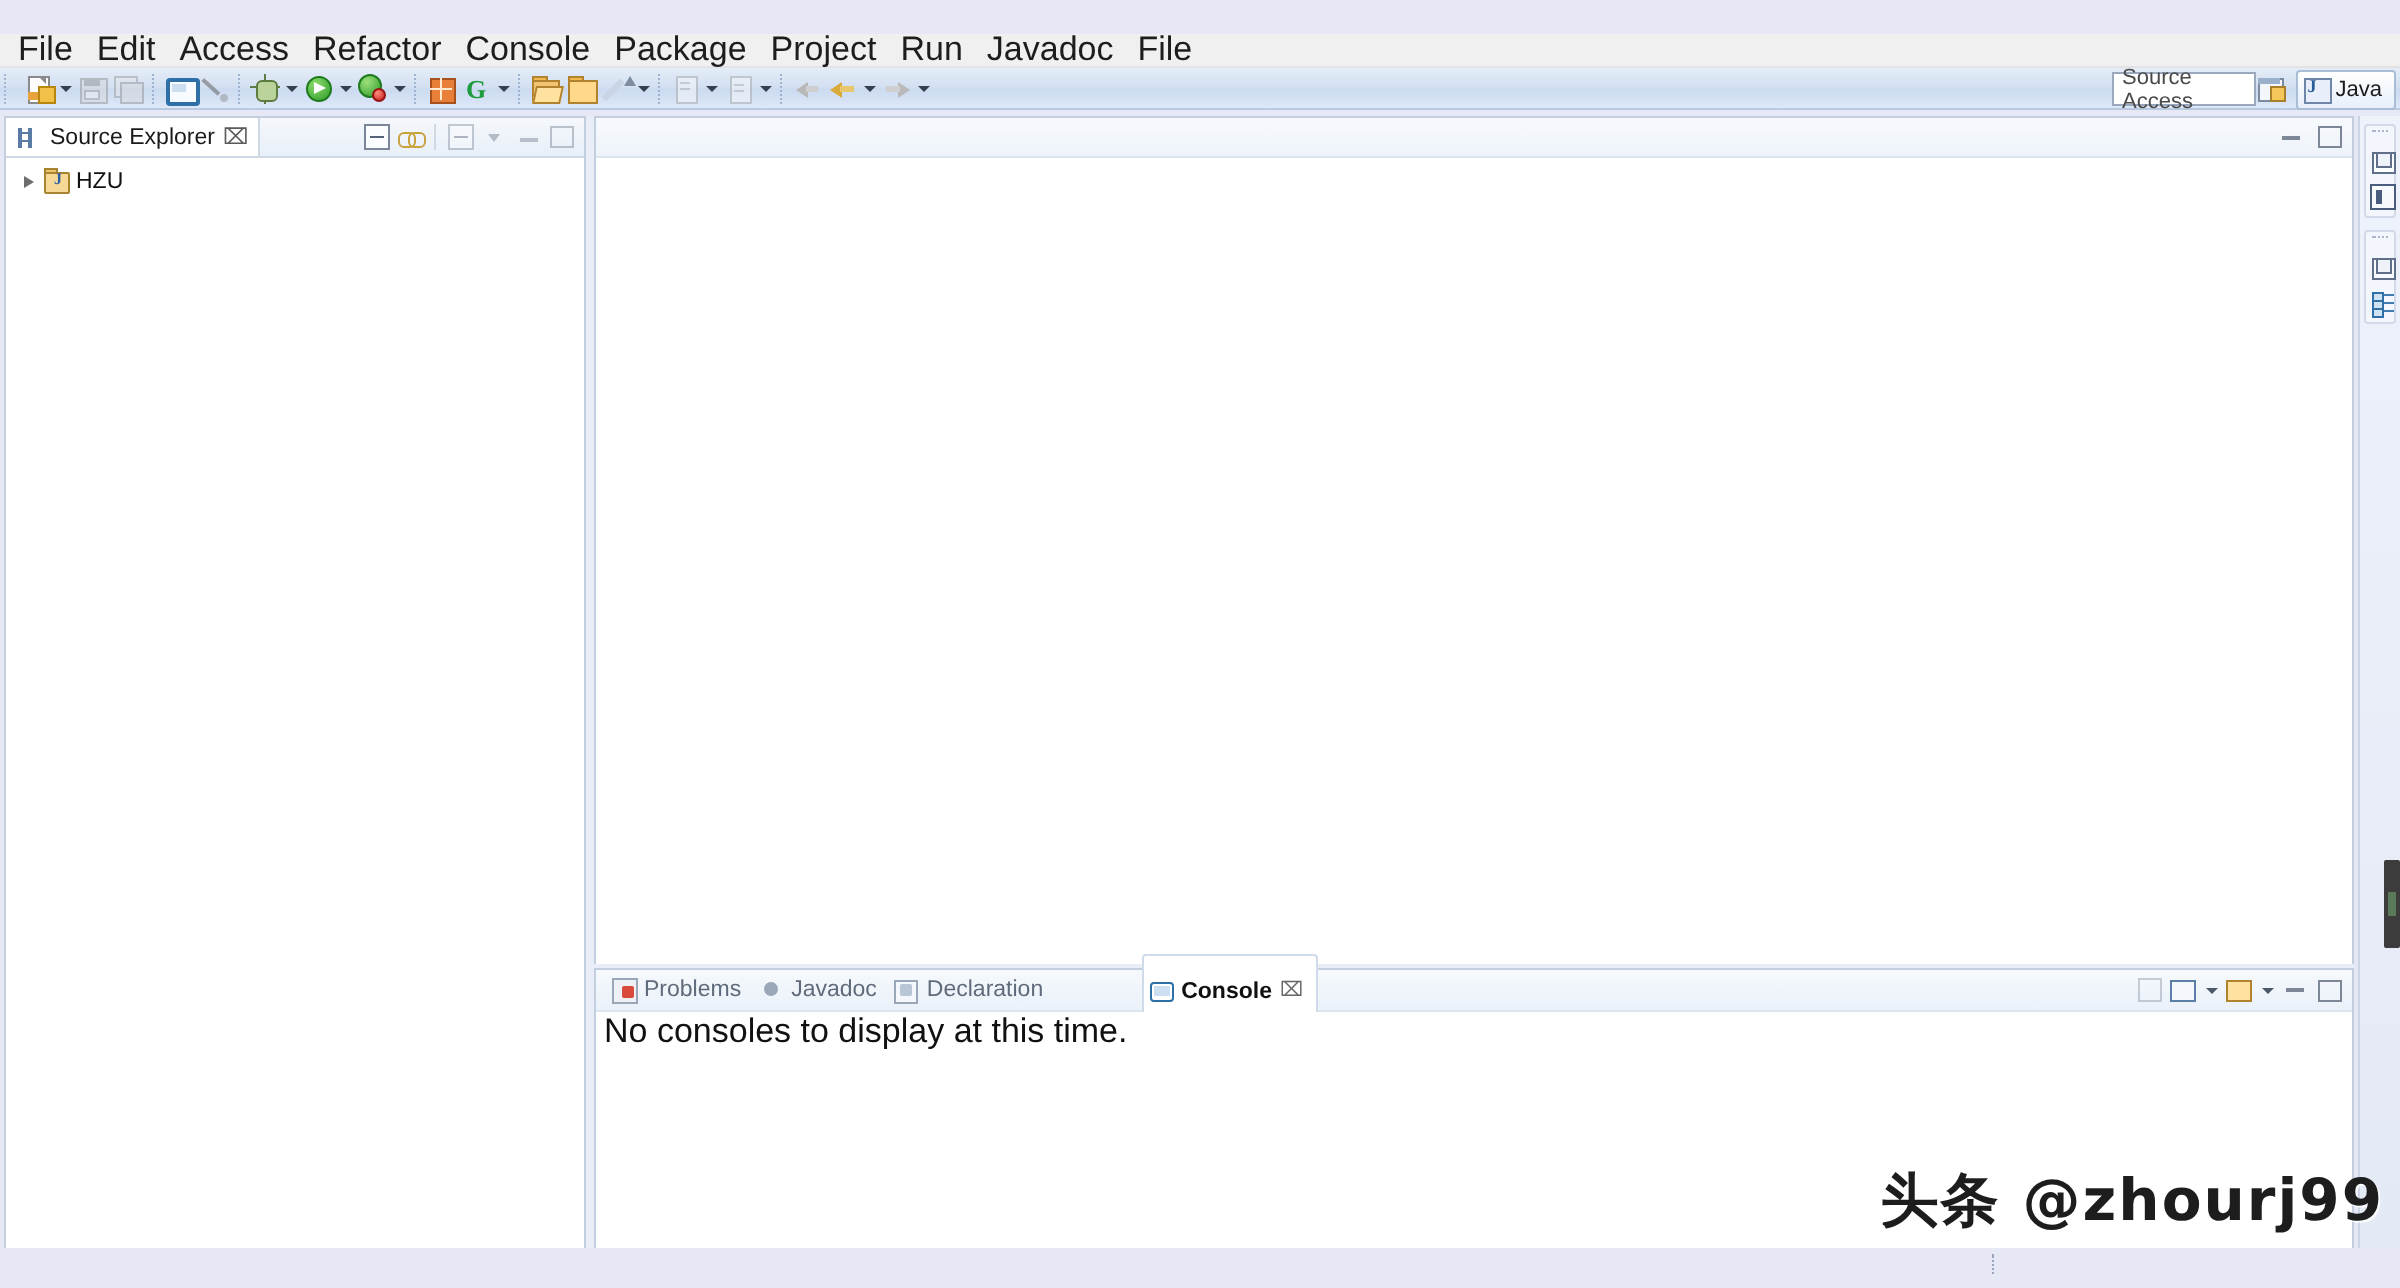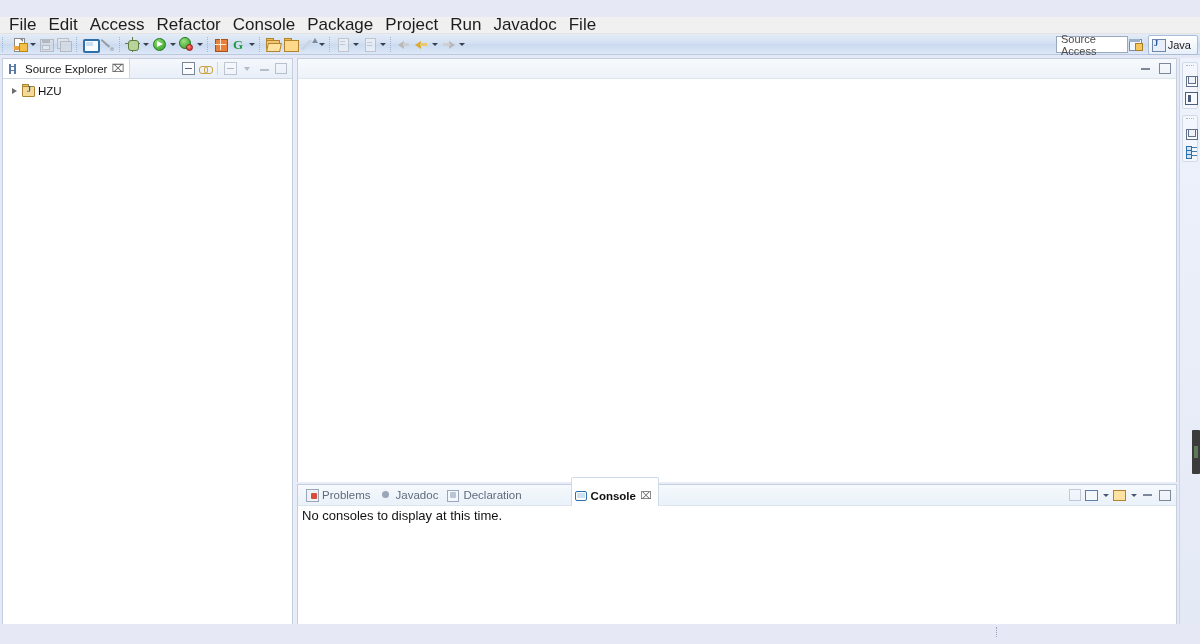--- a/index.html
+++ b/index.html
@@ -461,21 +461,21 @@
   .bp-tool .max { width:10px; height:9px; border:1.5px solid #7c8798; }
 
   .bp-body {
     position: relative;
     height: calc(100% - 20px);
     background: #ffffff;
     padding: 3px 0 0 4px;
     box-sizing: border-box;
   }
   .console-msg {
-    font-size: 13px;
+    font-size: 17px;
     color: #111111;
     line-height: 14px;
   }
 
   
   .fastview {
     position: absolute;
     right: 0; top: 58px;
     width: 21px; height: 566px;
     background: linear-gradient(to bottom,#eef2fb,#e4e9f6);
@@ -933,14 +933,15 @@
   </div>
 
   <div class="right-scroll">
     <span class="g"></span>
   </div>
 
   <div class="status-strip">
     <span class="status-grip"></span>
   </div>
 
+  <div class="watermark">头条 @zhourj99</div>
 
 </div>
 
 </body></html>

